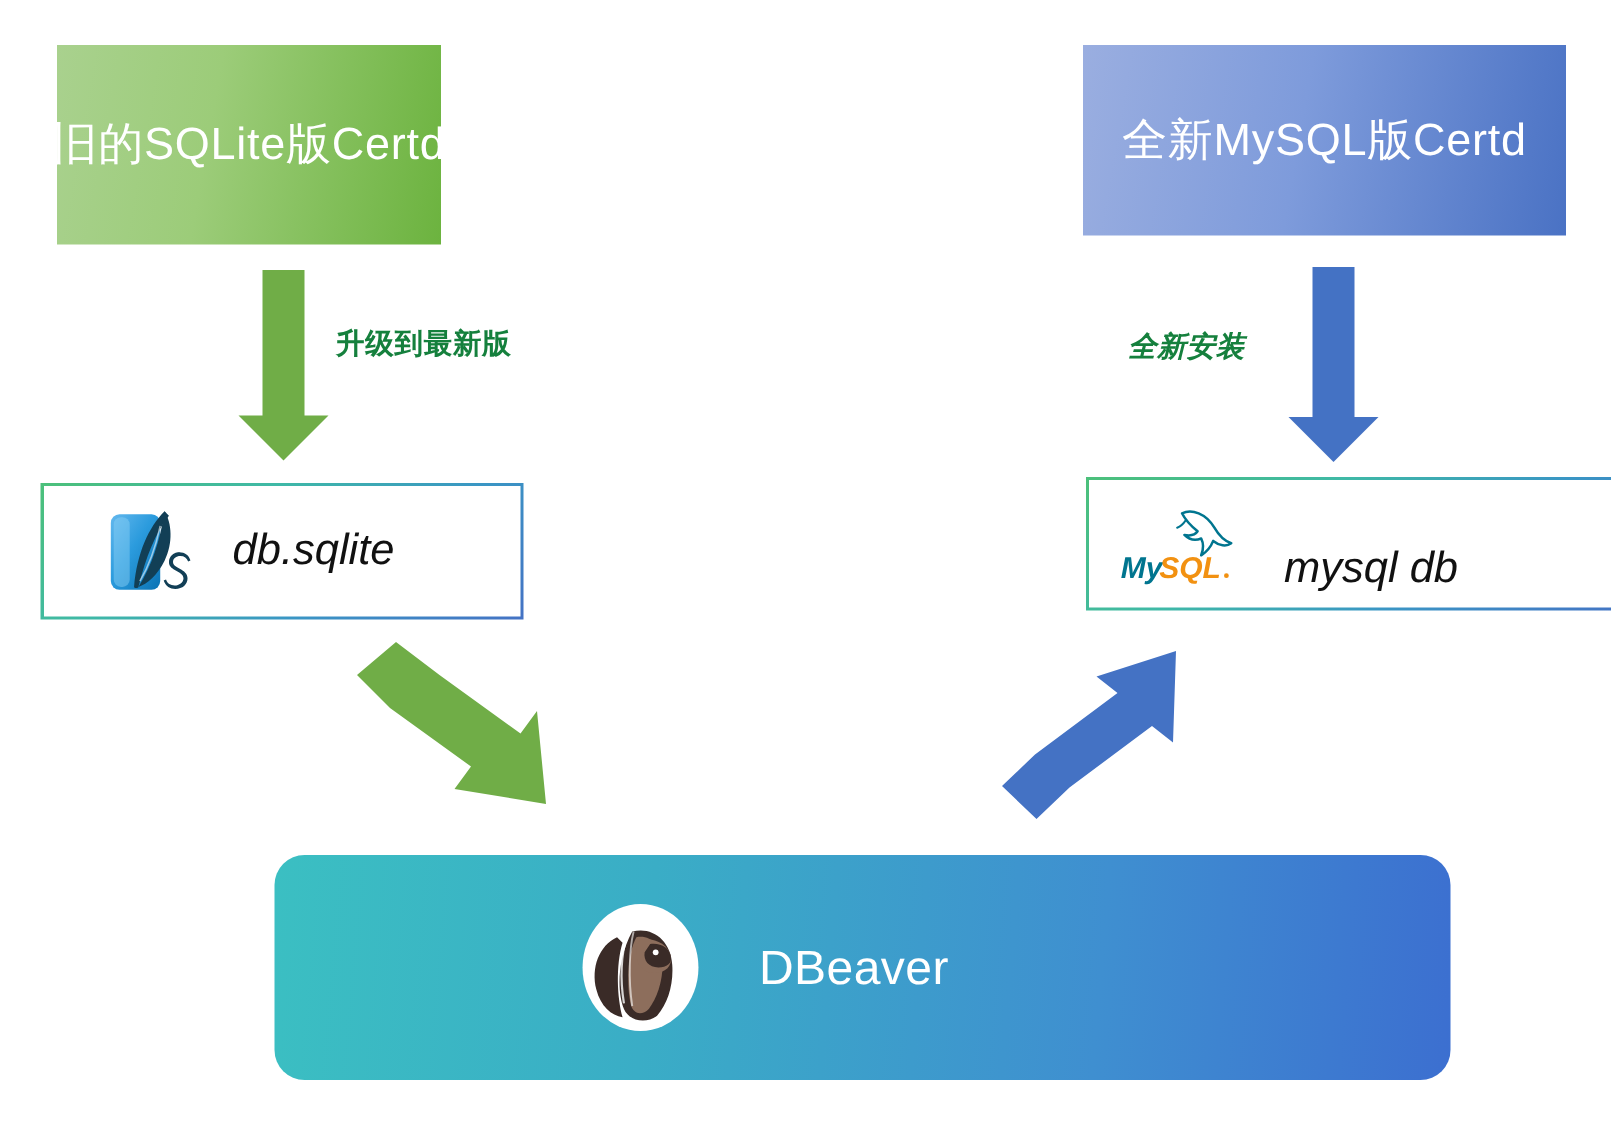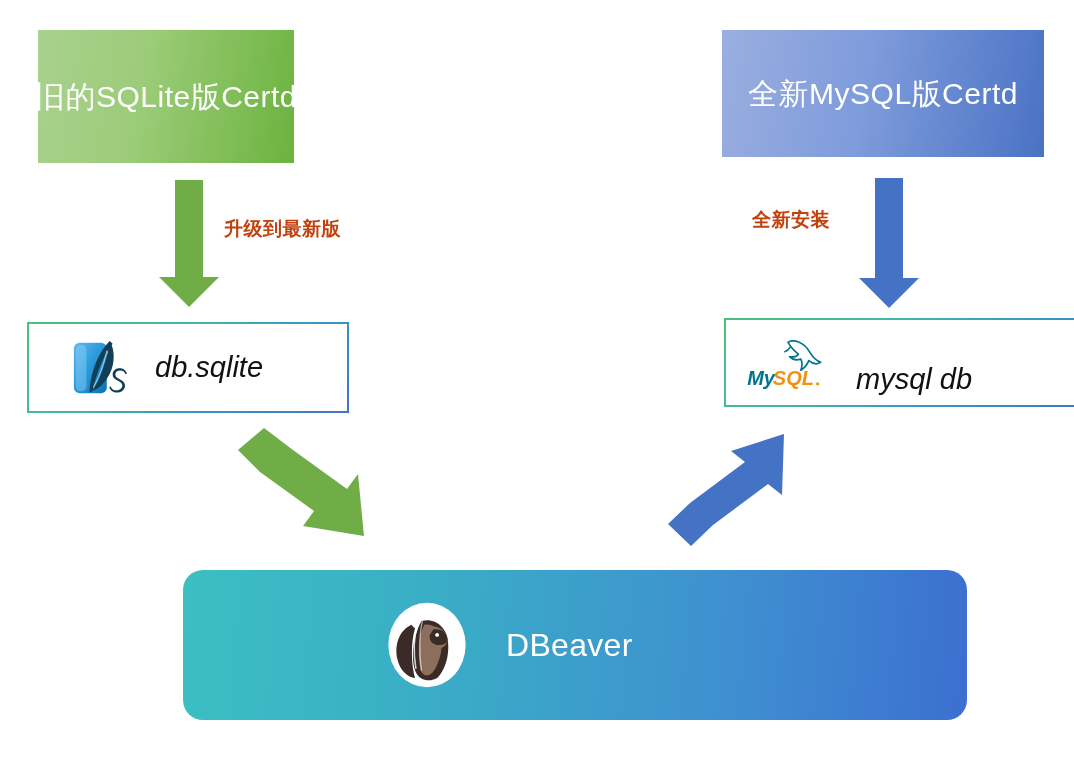--- a/index.html
+++ b/index.html
@@ -40,28 +40,28 @@
   }
   #box-mysql-app {
     left: 722px; top: 30px;
     width: 322px; height: 127px;
     background: linear-gradient(100deg, #9aaee0 0%, #7e9bdb 45%, #4a72c4 100%);
   }
 
   
   .step-label {
     position: absolute;
-    color: #c2410c;
+    color: #15803d;
     font-size: 19px;
     font-weight: 700;
     white-space: nowrap;
     letter-spacing: 0.5px;
   }
   #label-upgrade { left: 224px; top: 216px; }
-  #label-install { left: 752px; top: 207px; }
+  #label-install { left: 752px; top: 218px; font-style: italic; }
 
   
   .db-box {
     position: absolute;
     background: #ffffff;
     display: flex;
     align-items: center;
     box-sizing: border-box;
     border: 2px solid transparent;
     background-image:

